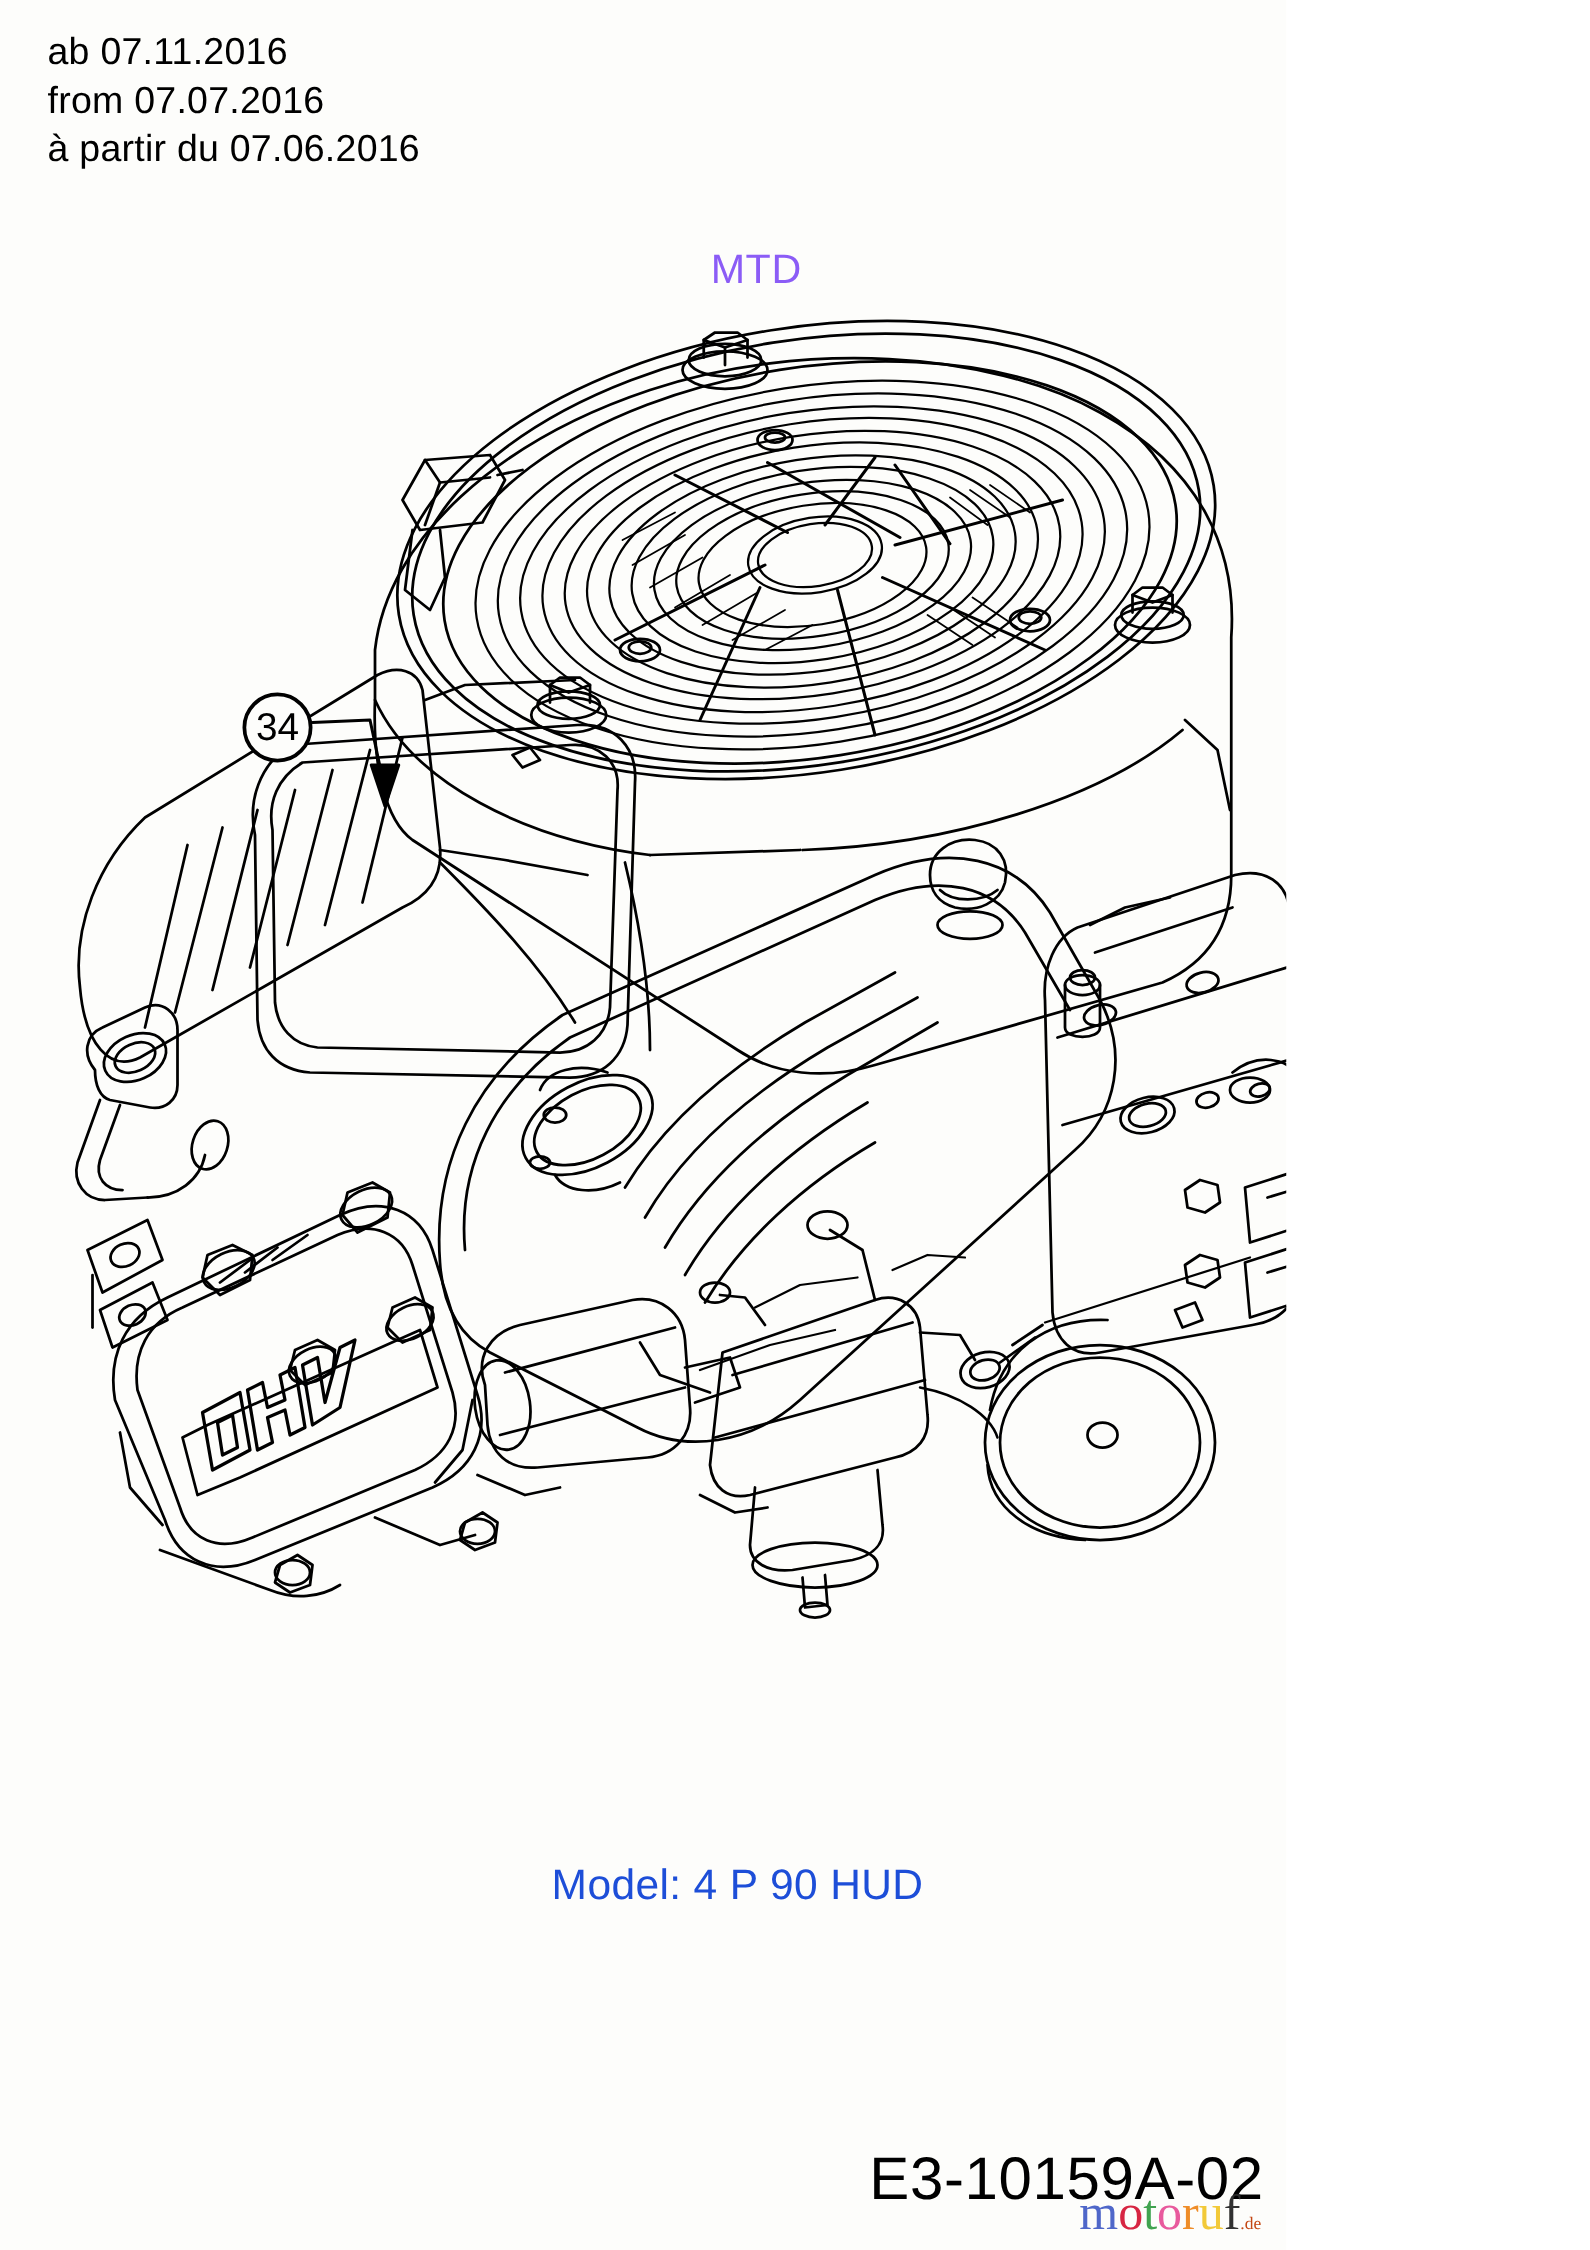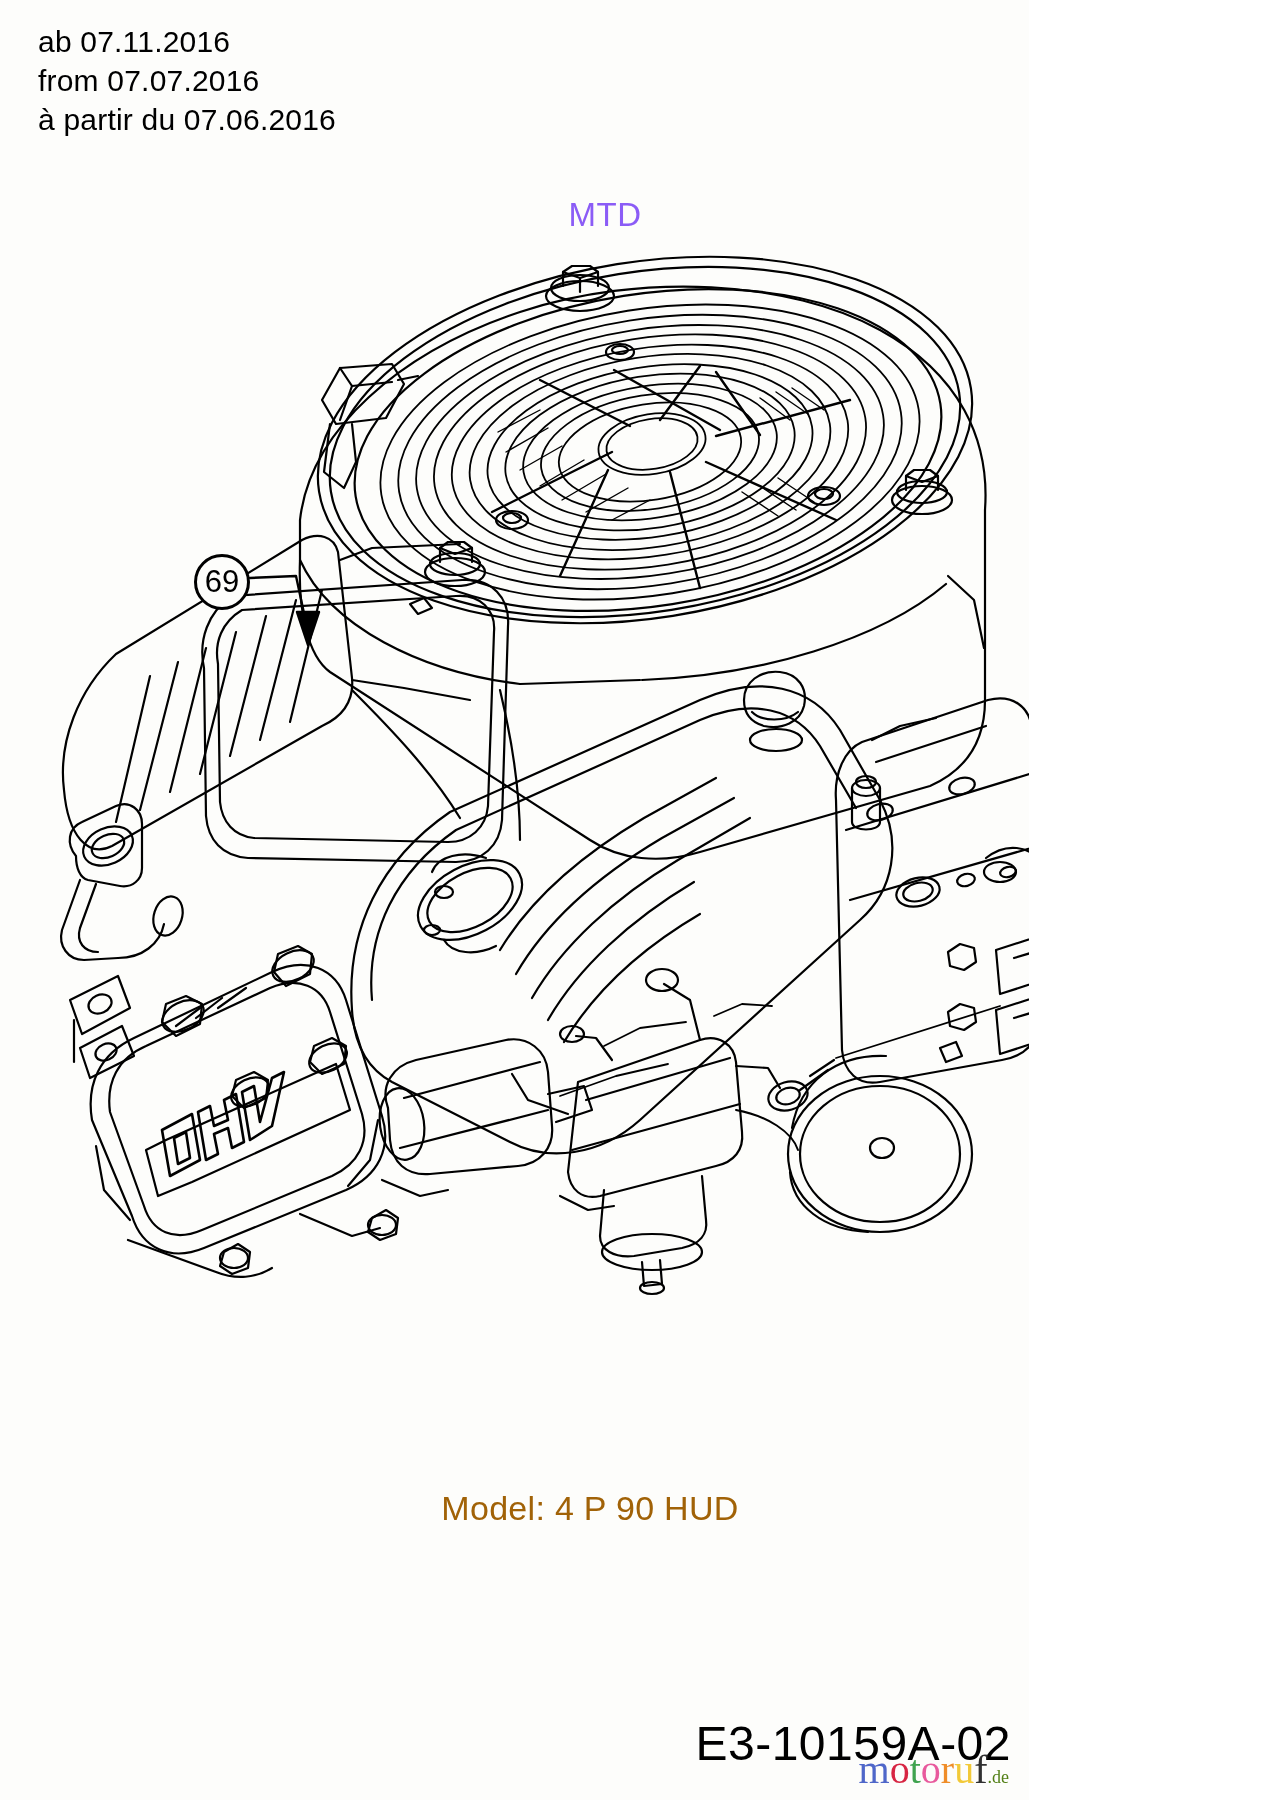--- a/index.html
+++ b/index.html
@@ -45,21 +45,21 @@
   }
 
   
   .model-caption {
     position: absolute;
     left: 0;
     top: 1489px;
     width: 1180px;
     text-align: center;
     font-size: 34px;
-    color: #a16207;
+    color: #1d4ed8;
     letter-spacing: 0.3px;
   }
 
   
   .doc-code {
     position: absolute;
     right: 18px;
     top: 1716px;
     font-size: 48px;
     color: #000000;
@@ -72,22 +72,22 @@
     right: 20px;
     top: 1750px;
     font-family: "Liberation Serif", serif;
     font-size: 40px;
     line-height: 1;
     white-space: nowrap;
     opacity: 0.97;
   }
   .watermark span { font-weight: 400; }
   .watermark .wm-suffix {
-    font-size: 18px;
-    color: #4d7c0f;
+    font-size: 14px;
+    color: #c2410c;
   }
 
   
   .callout {
     position: absolute;
     left: 194px;
     top: 554px;
     width: 56px;
     height: 56px;
     border: 3px solid #000;
@@ -486,21 +486,21 @@
         <g>
           <path d="M948 576 L974 600 L984 648"></path>
           <path d="M872 740 L900 726 L936 718"></path>
         </g>
 
       </g>
     </svg>
   </div>
 
   <div class="callout">
-    <span>69</span>
+    <span>34</span>
   </div>
 
   <div class="model-caption">Model: 4 P 90 HUD</div>
 
   <div class="doc-code">E3-10159A-02</div>
 
   <div class="watermark">
     <span id="wm-letters"><span style="color: rgb(74, 99, 200);">m</span><span style="color: rgb(214, 31, 61);">o</span><span style="color: rgb(58, 161, 74);">t</span><span style="color: rgb(232, 85, 154);">o</span><span style="color: rgb(239, 138, 34);">r</span><span style="color: rgb(242, 200, 50);">u</span><span style="color: rgb(43, 43, 43);">f</span></span><span class="wm-suffix">.de</span>
   </div>
 

